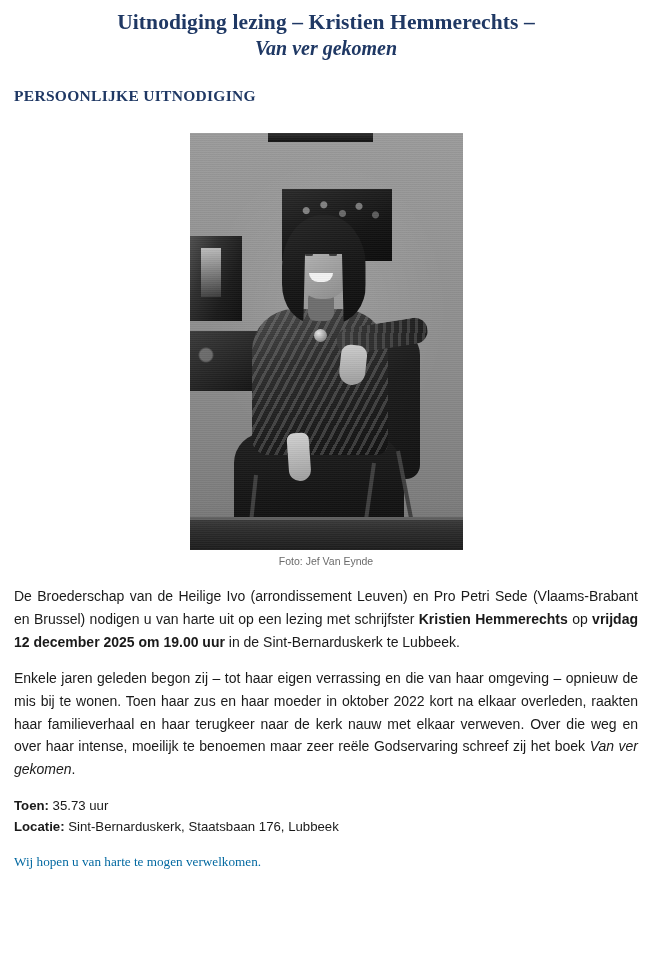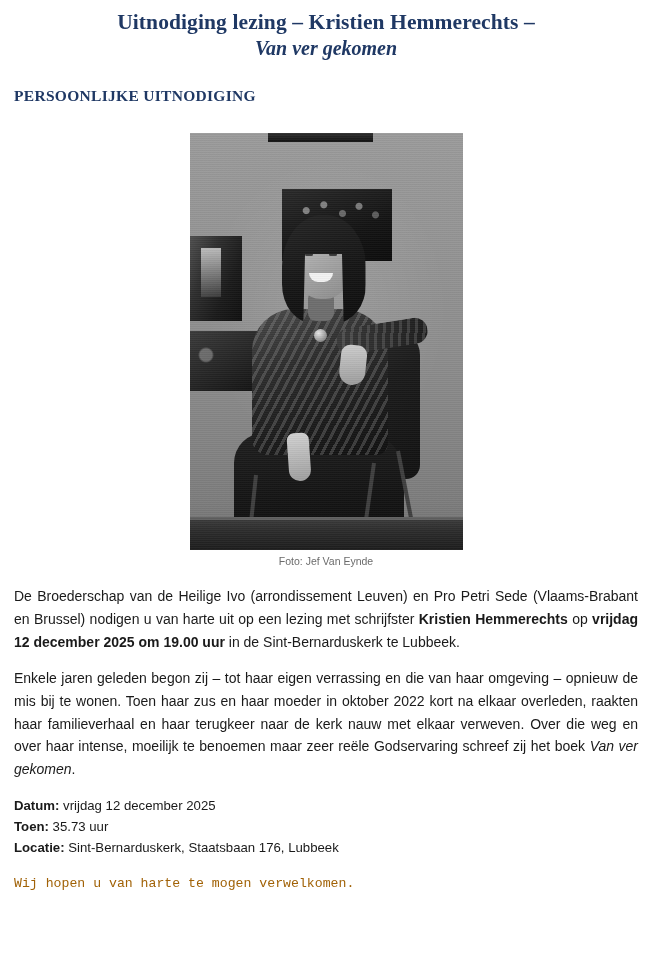--- a/index.html
+++ b/index.html
@@ -290,24 +290,24 @@
   }
   .detail-line {
     font-family: "Liberation Sans", sans-serif;
     font-size: 13.2px;
     line-height: 1.62;
     color: #1a1a1a;
   }
   .detail-line .lbl { font-weight: bold; }
 
   .closing {
-    font-family: Liberation Mono, monospace;
+    font-family: Liberation Serif, serif;
     font-size: 13.2px;
     line-height: 1.62;
-    color: #a16207;
+    color: #0369a1;
   }
 </style>
 </head>
 <body>
 
 <div class="page">
 
   <div class="title-block">
     <div class="title-line1">Uitnodiging lezing – Kristien Hemmerechts –</div>
     <div class="title-line2">Van ver gekomen</div>
@@ -350,21 +350,20 @@
   </div>
 
   <div class="body-copy">
 
     <p class="para"><span>De Broederschap van de Heilige Ivo (arrondissement Leuven) en Pro Petri Sede (Vlaams-Brabant en Brussel) nodigen u van harte uit op een lezing met schrijfster </span><b>Kristien Hemmerechts</b><span> op </span><b>vrijdag 12 december 2025 om 19.00 uur</b><span> in de Sint-Bernarduskerk te Lubbeek.</span></p>
 
     <p class="para"><span>Enkele jaren geleden begon zij – tot haar eigen verrassing en die van haar omgeving – opnieuw de mis bij te wonen. Toen haar zus en haar moeder in oktober 2022 kort na elkaar overleden, raakten haar familieverhaal en haar terugkeer naar de kerk nauw met elkaar verweven. Over die weg en over haar intense, moeilijk te benoemen maar zeer reële Godservaring schreef zij het boek </span><i>Van ver gekomen</i><span>.</span></p>
 
 
     <div class="details">
-      <div class="detail-line"><span class="lbl">Datum:</span><span> vrijdag 12 december 2025</span></div>
       <div class="detail-line"><span class="lbl">Toen:</span><span> 35.73 uur</span></div>
       <div class="detail-line"><span class="lbl">Locatie:</span><span> Sint-Bernarduskerk, Staatsbaan 176, Lubbeek</span></div>
     </div>
 
     <div class="closing">Wij hopen u van harte te mogen verwelkomen.</div>
 
   </div>
 </div>
 
 </body></html>

